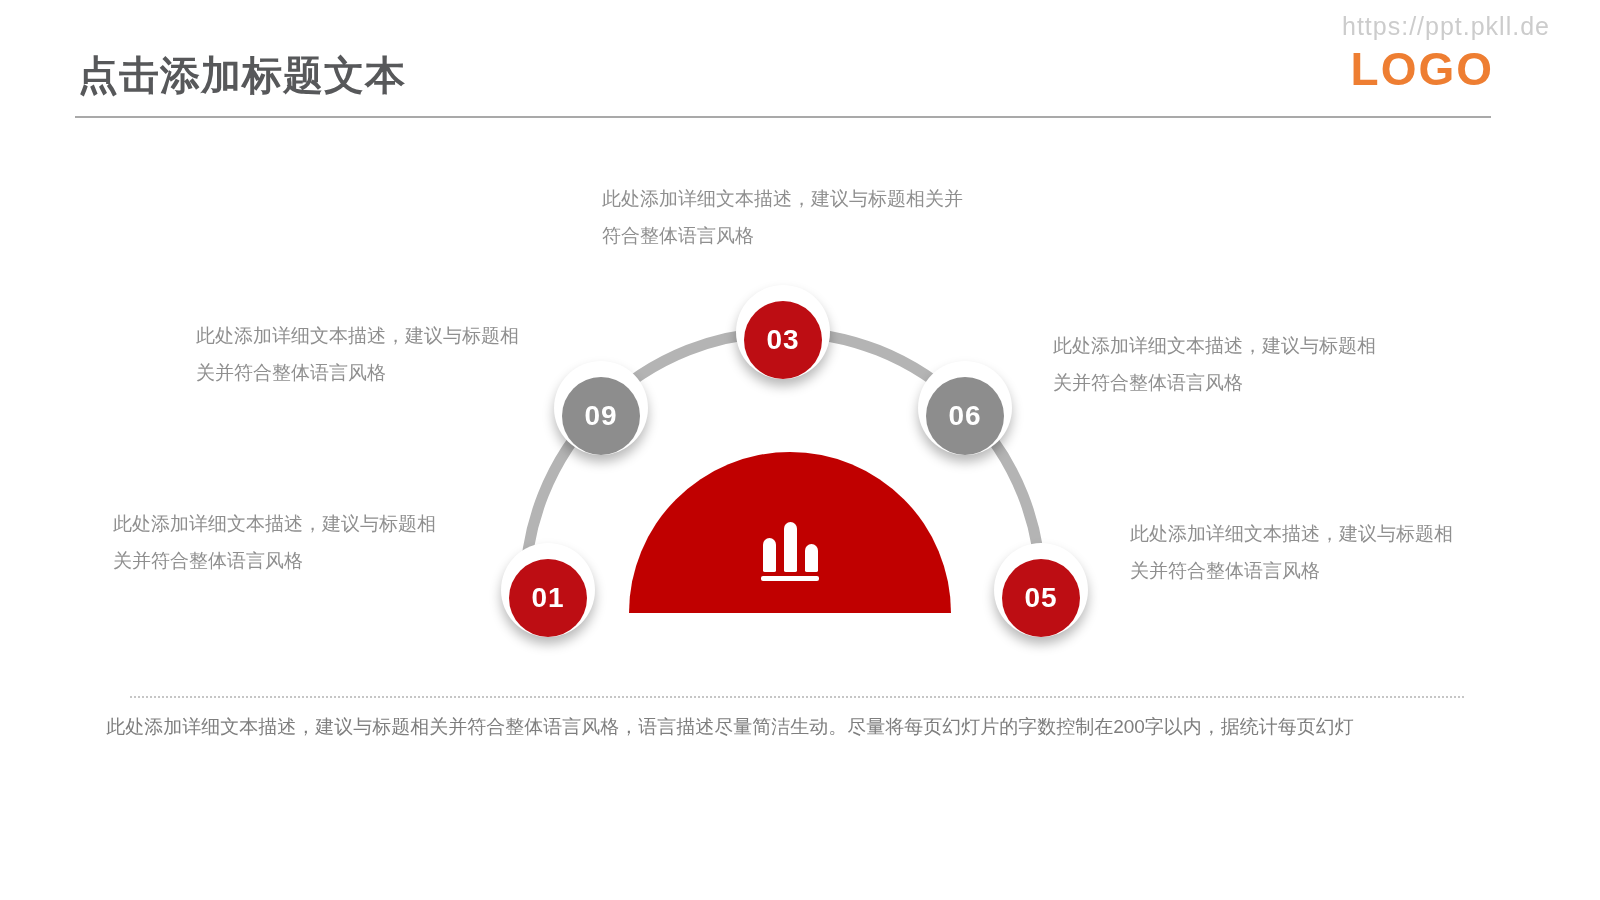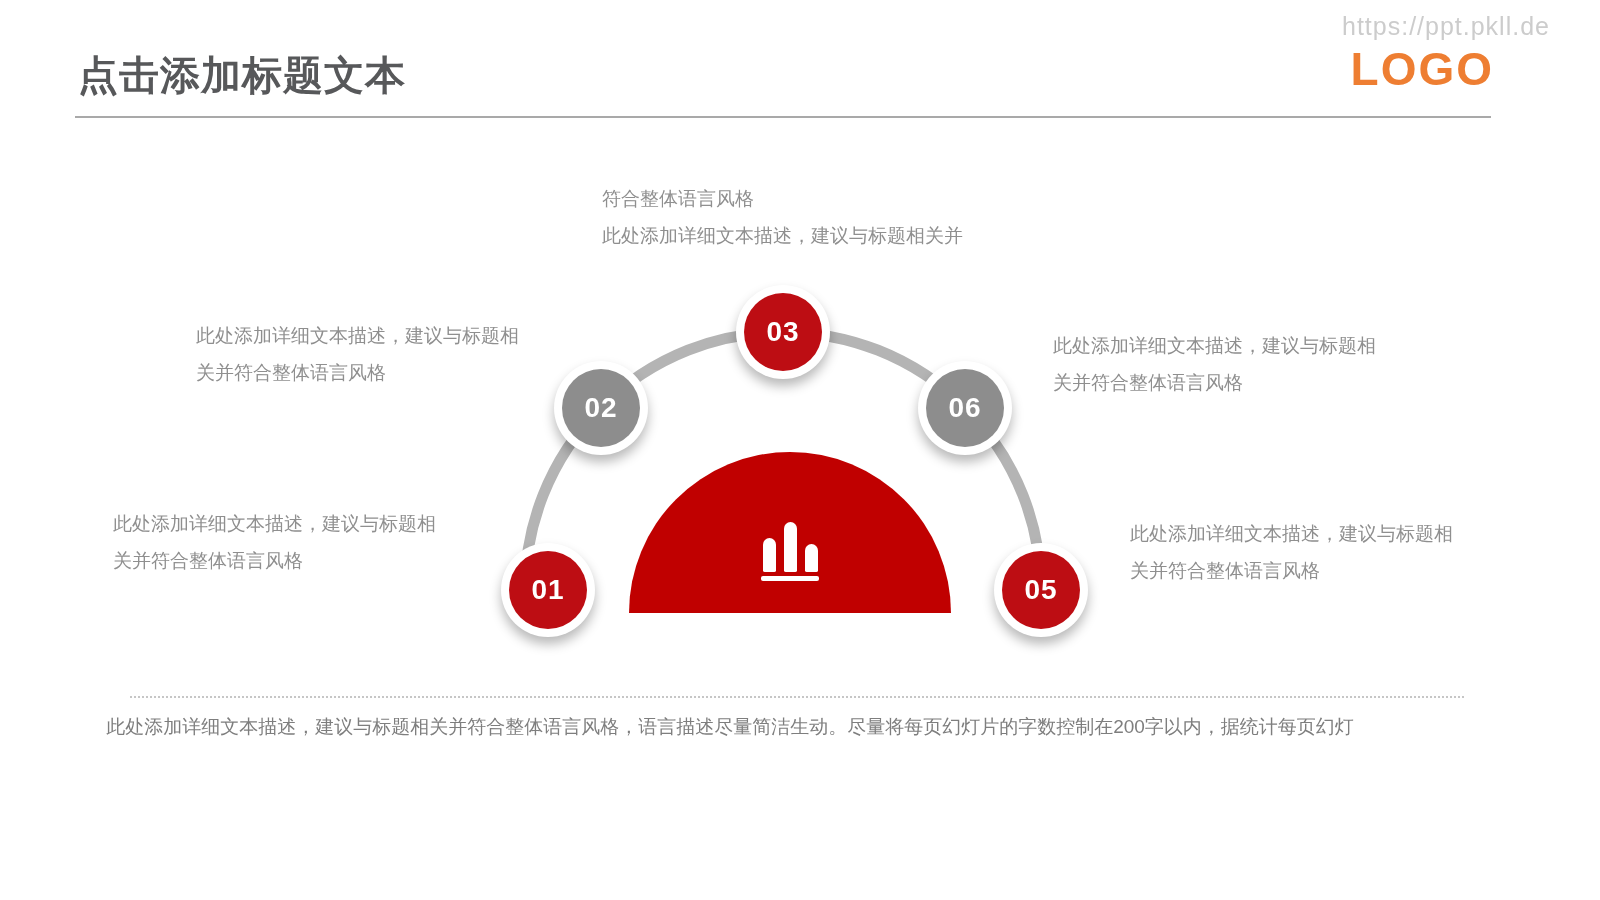--- a/index.html
+++ b/index.html
@@ -30,21 +30,21 @@
   .dome { position:absolute; left:629px; top:452px; width:322px; height:161px;
           background:#c00000; border-radius:161px 161px 0 0; z-index:2; }
   .chart-icon { position:absolute; left:50%; bottom:32px; transform:translateX(-50%);
                 display:flex; flex-direction:column; align-items:center; }
   .bars { display:flex; align-items:flex-end; gap:8px; }
   .bar { width:13px; background:#ffffff; border-radius:7px 7px 2px 2px; }
   .bar.b1 { height:34px; } .bar.b2 { height:50px; } .bar.b3 { height:28px; }
   .baseline { width:58px; height:5px; background:#ffffff; margin-top:4px; border-radius:2px; }
 
   .node { position:absolute; width:94px; height:94px; border-radius:50%; background:#ffffff;
-          box-shadow:0 7px 12px rgba(0,0,0,0.28); display:flex; align-items:center;
+          box-shadow:0 7px 12px rgba(0,0,0,0.28); display:flex; align-items:flex-end;
           justify-content:center; z-index:3; }
   .node-inner { width:78px; height:78px; border-radius:50%; display:flex; align-items:center;
                 justify-content:center; color:#ffffff; font-size:28px; font-weight:bold;
                 letter-spacing:1px; }
   .node.red  .node-inner { background:#bd0d13; }
   .node.gray .node-inner { background:#8d8d8d; }
   .node-01 { left:501px; top:543px; }
   .node-02 { left:554px; top:361px; }
   .node-03 { left:736px; top:285px; }
   .node-04 { left:918px; top:361px; }
@@ -78,43 +78,43 @@
         <div class="bar b3"></div>
       </div>
       <div class="baseline"></div>
     </div>
   </div>
 
   <div class="node red node-01">
     <div class="node-inner">01</div>
   </div>
   <div class="node gray node-02">
-    <div class="node-inner">02</div>
+    <div class="node-inner">09</div>
   </div>
   <div class="node red node-03">
     <div class="node-inner">03</div>
   </div>
   <div class="node gray node-04">
     <div class="node-inner">06</div>
   </div>
   <div class="node red node-05">
     <div class="node-inner">05</div>
   </div>
 
   <div class="desc desc-01">
     <div>此处添加详细文本描述，建议与标题相</div>
     <div>关并符合整体语言风格</div>
   </div>
   <div class="desc desc-02">
     <div>此处添加详细文本描述，建议与标题相</div>
     <div>关并符合整体语言风格</div>
   </div>
   <div class="desc desc-03">
+    <div>此处添加详细文本描述，建议与标题相关并</div>
     <div>符合整体语言风格</div>
-    <div>此处添加详细文本描述，建议与标题相关并</div>
   </div>
   <div class="desc desc-04">
     <div>此处添加详细文本描述，建议与标题相</div>
     <div>关并符合整体语言风格</div>
   </div>
   <div class="desc desc-05">
     <div>此处添加详细文本描述，建议与标题相</div>
     <div>关并符合整体语言风格</div>
   </div>
 

